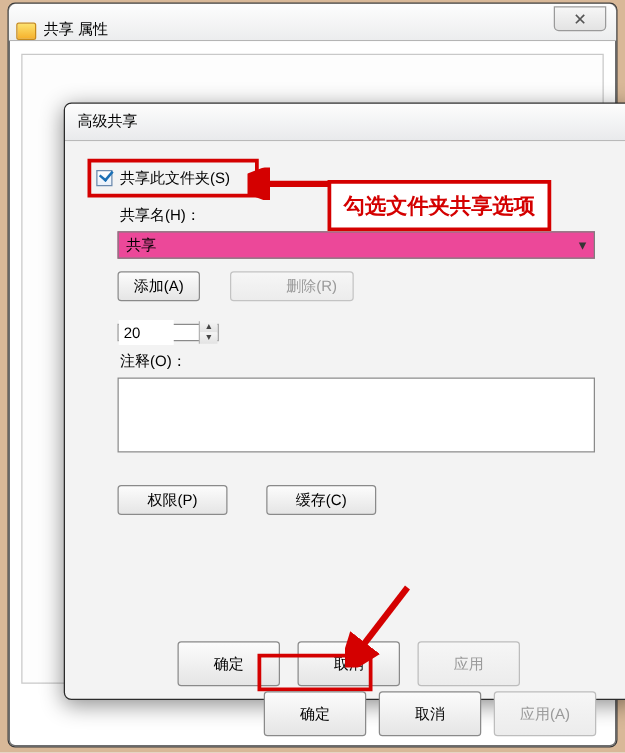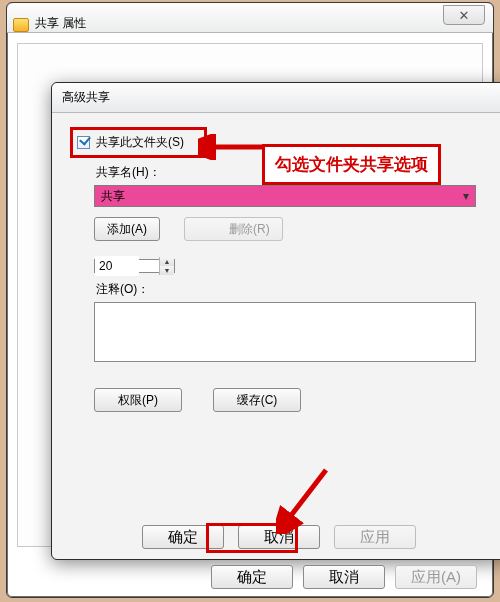--- a/index.html
+++ b/index.html
@@ -59,25 +59,25 @@
   .outer-footer {
     position: absolute;
     left: 0; right: 0; bottom: 8px;
     display: flex;
     justify-content: flex-end;
     gap: 10px;
     padding: 0 16px;
   }
   .btn {
     min-width: 82px;
-    height: 24px;
+    height: 36px;
     border: 1px solid #8a8a8a;
     border-radius: 3px;
     background: linear-gradient(#fcfcfc,#e5e5e5);
-    font-size: 15px;
+    font-size: 12px;
     display: inline-flex;
     align-items: center;
     justify-content: center;
     padding: 0 10px;
     cursor: pointer;
     white-space: nowrap;
   }
   .btn.disabled { color: #9a9a9a; border-color:#bdbdbd; background:linear-gradient(#f6f6f6,#ececec); cursor: default;}
   
   .inner-dialog {

